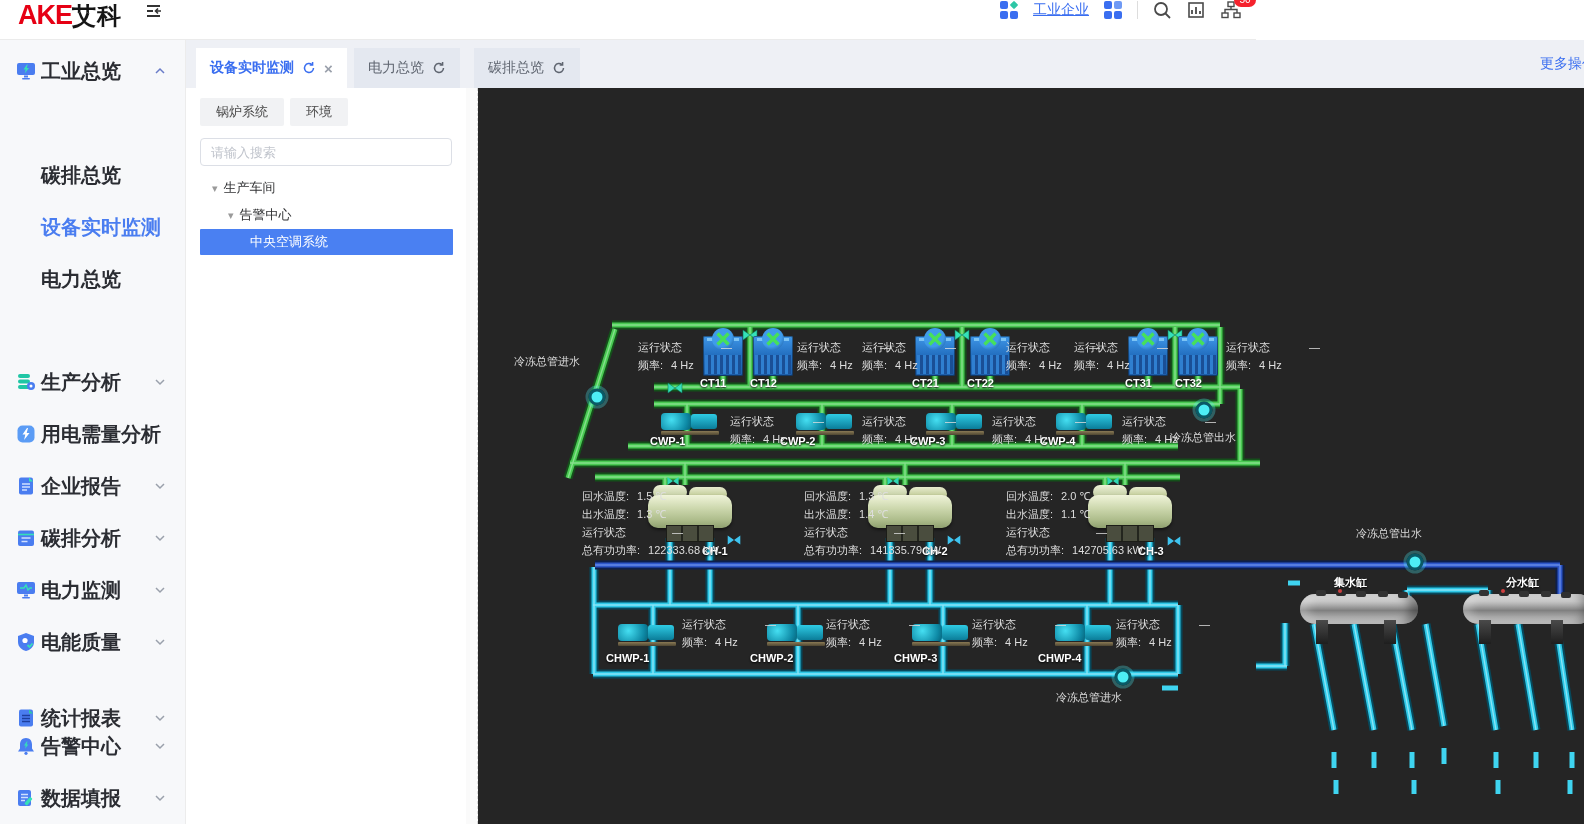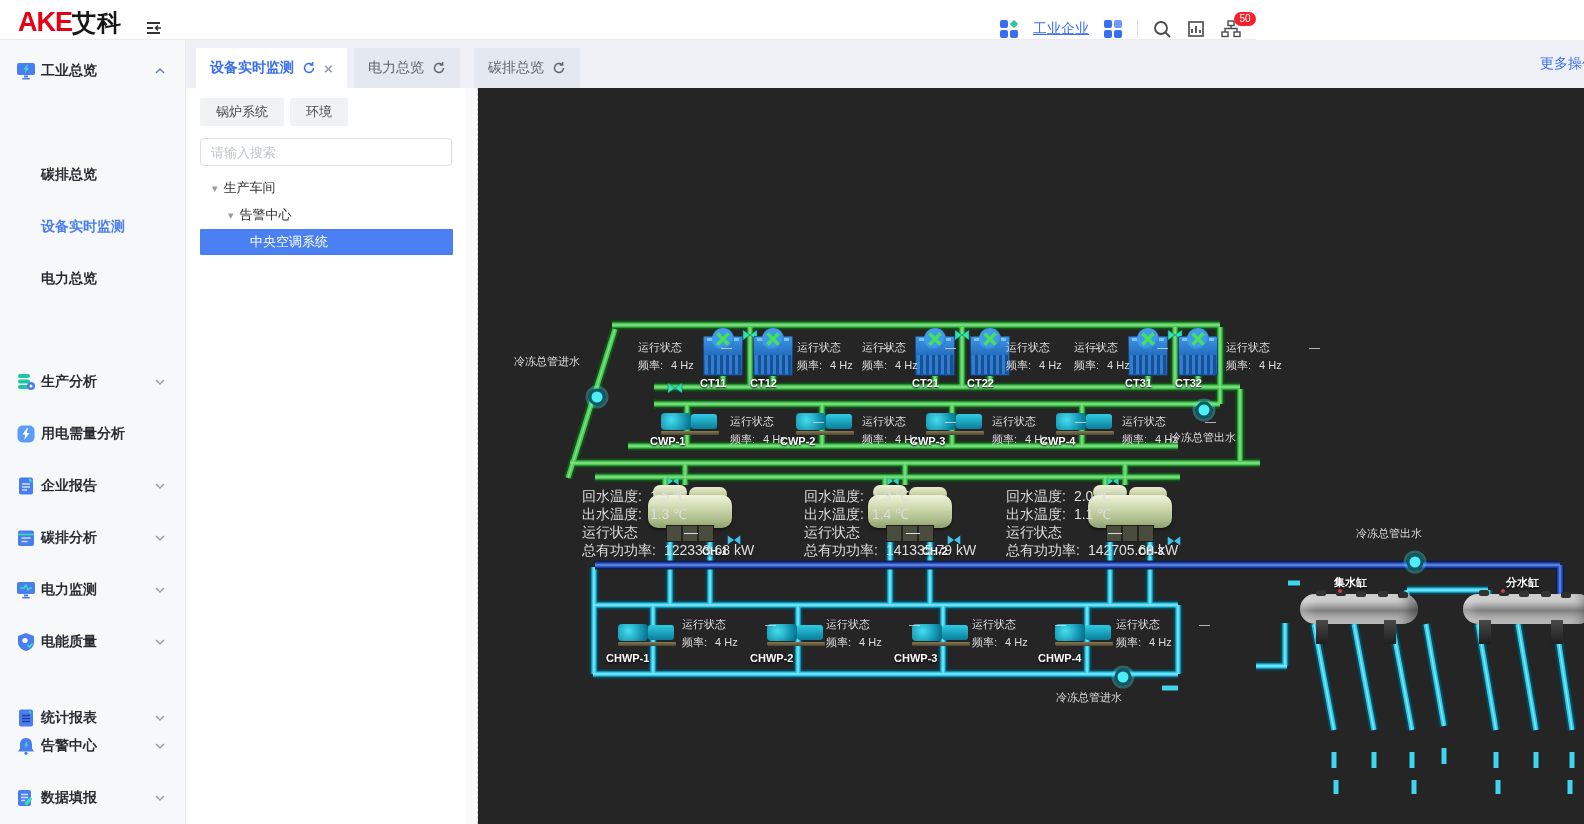--- a/index.html
+++ b/index.html
@@ -1,38 +1,38 @@
 <!DOCTYPE html>
 <html><head>
 <meta charset="utf-8">
 <style>
   * { margin:0; padding:0; box-sizing:border-box; }
   html,body { width:1584px; height:824px; overflow:hidden; background:#fff;
     font-family:"Liberation Sans", sans-serif; position:relative; }
 
   
   #header { position:absolute; left:0; top:0; width:1256px; height:40px; background:#fff;
-    border-bottom:1px solid #ebebeb; display:flex; align-items:flex-end; z-index:30; }
+    border-bottom:1px solid #ebebeb; display:flex; align-items:flex-start; z-index:30; }
   .logo { display:flex; align-items:baseline; margin-left:18px; }
   .logo .en { font-size:27px; font-weight:800; color:#e60014; letter-spacing:-1px; }
   .logo .cn { font-size:24px; font-weight:800; color:#151515; letter-spacing:1px; }
   .fold { margin-left:20px; cursor:pointer; display:flex; }
   #header .right { margin-left:auto; display:flex; align-items:center; gap:14px; margin-right:14px; }
   .hlink { font-size:14px; text-decoration:underline; cursor:pointer; }
   .hdivider { width:1px; height:18px; background:#ddd; }
   .hicon { position:relative; display:flex; cursor:pointer; }
   .badge { position:absolute; top:-7px; right:-14px; min-width:22px; height:14px; border-radius:8px;
     background:#f5222d; color:#fff; font-size:10px; line-height:14px; text-align:center; padding:0 3px; }
 
   
   #sidebar { position:absolute; left:0; top:40px; width:186px; height:784px; background:#f7f8fa;
     border-right:1px solid #ececec; z-index:20; }
   .snav { position:absolute; left:0; width:186px; height:34px; display:flex; align-items:center; cursor:pointer; }
   .snav .sicon { position:absolute; left:16px; width:20px; height:20px; }
-  .snav .slabel { position:absolute; left:41px; font-size:14px; color:#2b2d33; font-weight:600; white-space:nowrap; }
+  .snav .slabel { position:absolute; left:41px; font-size:20px; color:#2b2d33; font-weight:600; white-space:nowrap; }
   .snav .chev { position:absolute; right:20px; display:flex; }
   .snav.sub .slabel { font-weight:600; }
   .snav.active .slabel { color:#4a7df0; }
 
   
   #tabbar { position:absolute; left:186px; top:40px; width:1398px; height:48px; background:#eef0f5;
     overflow:hidden; z-index:10; }
   .tab { position:absolute; top:8px; height:40px; display:flex; align-items:center; padding:0 14px;
     font-size:14px; color:#5f6570; background:#e4e8f0; cursor:pointer; gap:8px; }
   .tab.active { background:#fff; color:#3a6ef0; font-weight:700; }
@@ -65,21 +65,21 @@
     overflow:hidden; z-index:5; }
   #pipes { position:absolute; left:0; top:0; z-index:1; }
   .cl { position:absolute; color:#dedede; font-size:11px; white-space:nowrap; z-index:4; }
   .cap { position:absolute; color:#fff; font-size:11px; font-weight:700; white-space:nowrap; z-index:4;
     text-shadow:0 1px 2px #000; }
   .dev-label { position:absolute; width:94px; z-index:4; }
   .dev-label .lrow { display:flex; justify-content:space-between; color:#dedede; font-size:11px;
     line-height:18px; white-space:nowrap; }
   .dev-label .lrow .v { margin-left:8px; }
   .info-label { position:absolute; width:190px; z-index:4; }
-  .info-label .lrow { display:flex; color:#dedede; font-size:14px; line-height:18px; white-space:nowrap; }
+  .info-label .lrow { display:flex; color:#dedede; font-size:11px; line-height:18px; white-space:nowrap; }
   .info-label .lrow .v { margin-left:8px; }
   .info-label .lrow .dash { margin-left:46px; }
 
   
   .tower { position:absolute; width:40px; height:40px; z-index:3;
     background:linear-gradient(180deg,#3f97e8 0%,#2471c2 45%,#1d5eaa 100%);
     border-radius:2px; box-shadow:inset 0 0 0 1px rgba(0,0,0,.4); }
   .tower::before { content:""; position:absolute; left:2px; right:2px; top:19px; bottom:2px;
     background:repeating-linear-gradient(90deg,#2f7fd0 0 3px,#1a4f96 3px 6px); }
   .tower::after { content:""; position:absolute; left:4px; top:2px; right:4px; height:3px; background:#7cc4f5; }

